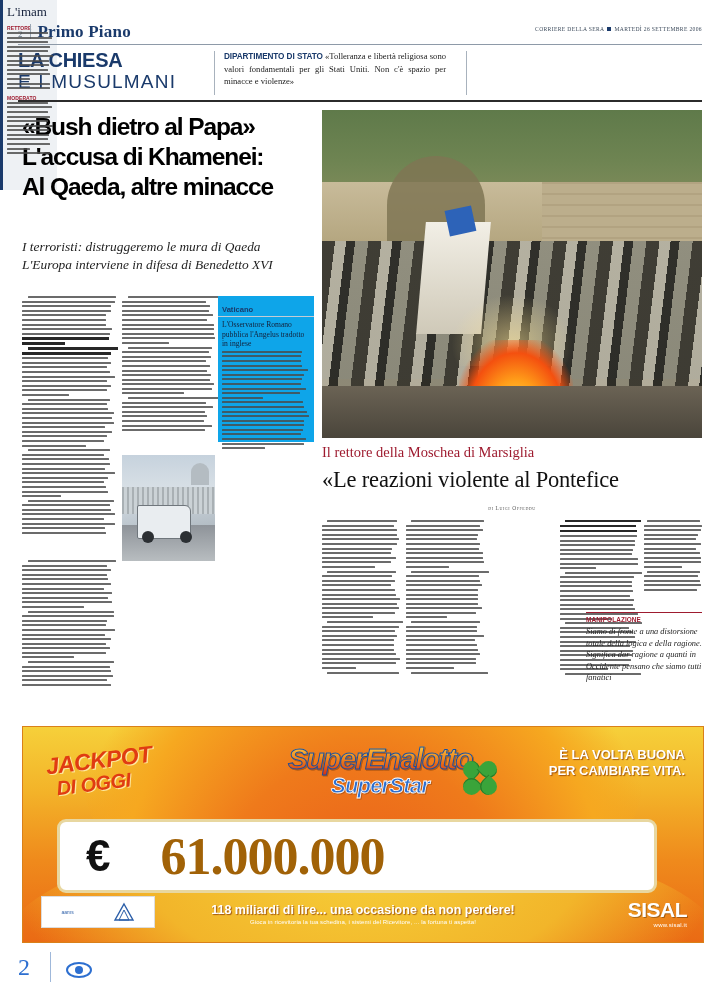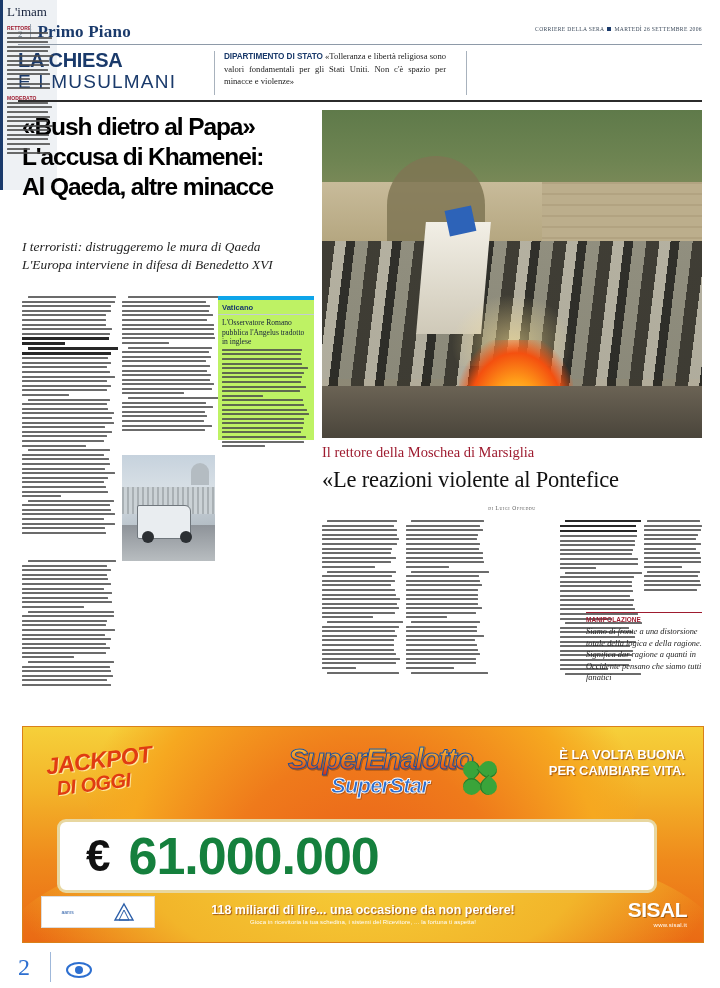--- a/index.html
+++ b/index.html
@@ -99,21 +99,21 @@
 
   
   .col-c{left:322px;top:520px;width:78px;}
   .col-d{left:406px;top:520px;width:78px;}
   .col-e{left:560px;top:520px;width:78px;}
   .col-f{left:644px;top:520px;width:58px;}
   .subline{position:absolute;left:322px;top:505px;width:380px;text-align:center;font-size:5.4px;
     letter-spacing:.6px;color:#555;font-variant:small-caps;}
 
   
-  .sbox{position:absolute;background:#bef264;border-top:4px solid #0ea5e9;}
+  .sbox{position:absolute;background:#0ea5e9;border-top:6px solid #0ea5e9;}
   .sbox .sb-title{font-family:"Liberation Sans",sans-serif;font-weight:700;font-size:7.6px;
     color:#1a3a6b;padding:3px 4px 2px;border-bottom:1px solid #c3ccd5;}
   .sbox .sb-lead{font-family:"Liberation Serif",serif;font-size:7.6px;line-height:9.6px;
     color:#14203a;padding:3px 4px 2px;}
   .sbox .sb-body{padding:0 4px 4px;}
 
   .vat-box{left:218px;top:296px;width:96px;height:140px;}
   .imam-box{left:498px;top:516px;width:54px;height:190px;background:#eef1f4;border-top:none;
     border-left:3px solid #1a3a6b;}
   .imam-box .ib-title{font-family:"Liberation Serif",serif;font-size:13px;color:#14203a;padding:4px 4px 2px;}
@@ -158,22 +158,22 @@
   .clover i:nth-child(2){right:0;top:0;transform:rotate(45deg);}
   .clover i:nth-child(3){left:0;bottom:0;transform:rotate(-135deg);}
   .clover i:nth-child(4){right:0;bottom:0;transform:rotate(135deg);}
   .ad-tag{position:absolute;right:18px;top:20px;width:150px;text-align:right;
     font-family:"Liberation Sans",sans-serif;font-weight:700;font-size:13px;line-height:15.5px;color:#fff;
     text-shadow:1px 1px 1px rgba(120,40,0,.65);}
   .ad-amount{position:absolute;left:34px;top:92px;width:600px;height:74px;background:#fff;
     border:3px solid #e8d7a0;border-radius:9px;display:flex;align-items:center;gap:18px;padding-left:26px;
     box-sizing:border-box;}
   .ad-amount .eur{font-family:"Liberation Sans",sans-serif;font-weight:700;font-size:44px;color:#111;}
-  .ad-amount .num{font-family:Liberation Sans, sans-serif;font-weight:700;font-size:52px;color:#15803d;
-    letter-spacing:-1px;}
+  .ad-amount .num{font-family:Liberation Serif, serif;font-weight:700;font-size:52px;color:#a16207;
+    letter-spacing:-1px;margin-left:32px;}
   .ad-sub{position:absolute;left:0;right:0;top:176px;text-align:center;
     font-family:"Liberation Sans",sans-serif;font-weight:700;font-size:12.5px;color:#fff;
     text-shadow:1px 1px 1px rgba(130,45,0,.7);}
   .ad-sub2{position:absolute;left:0;right:0;top:192px;text-align:center;
     font-family:"Liberation Sans",sans-serif;font-size:6px;color:#fff;letter-spacing:.1px;}
   .ad-certs{position:absolute;left:18px;bottom:14px;width:112px;height:30px;background:#fff;
     border:1px solid #ddd;display:flex;align-items:center;justify-content:space-around;}
   .ad-certs .c1{font-size:5px;color:#2b5ea8;font-family:"Liberation Sans",sans-serif;line-height:6px;text-align:center;}
   .ad-certs .c2{width:22px;height:20px;}
   .ad-sisal{position:absolute;right:16px;bottom:14px;text-align:right;}

